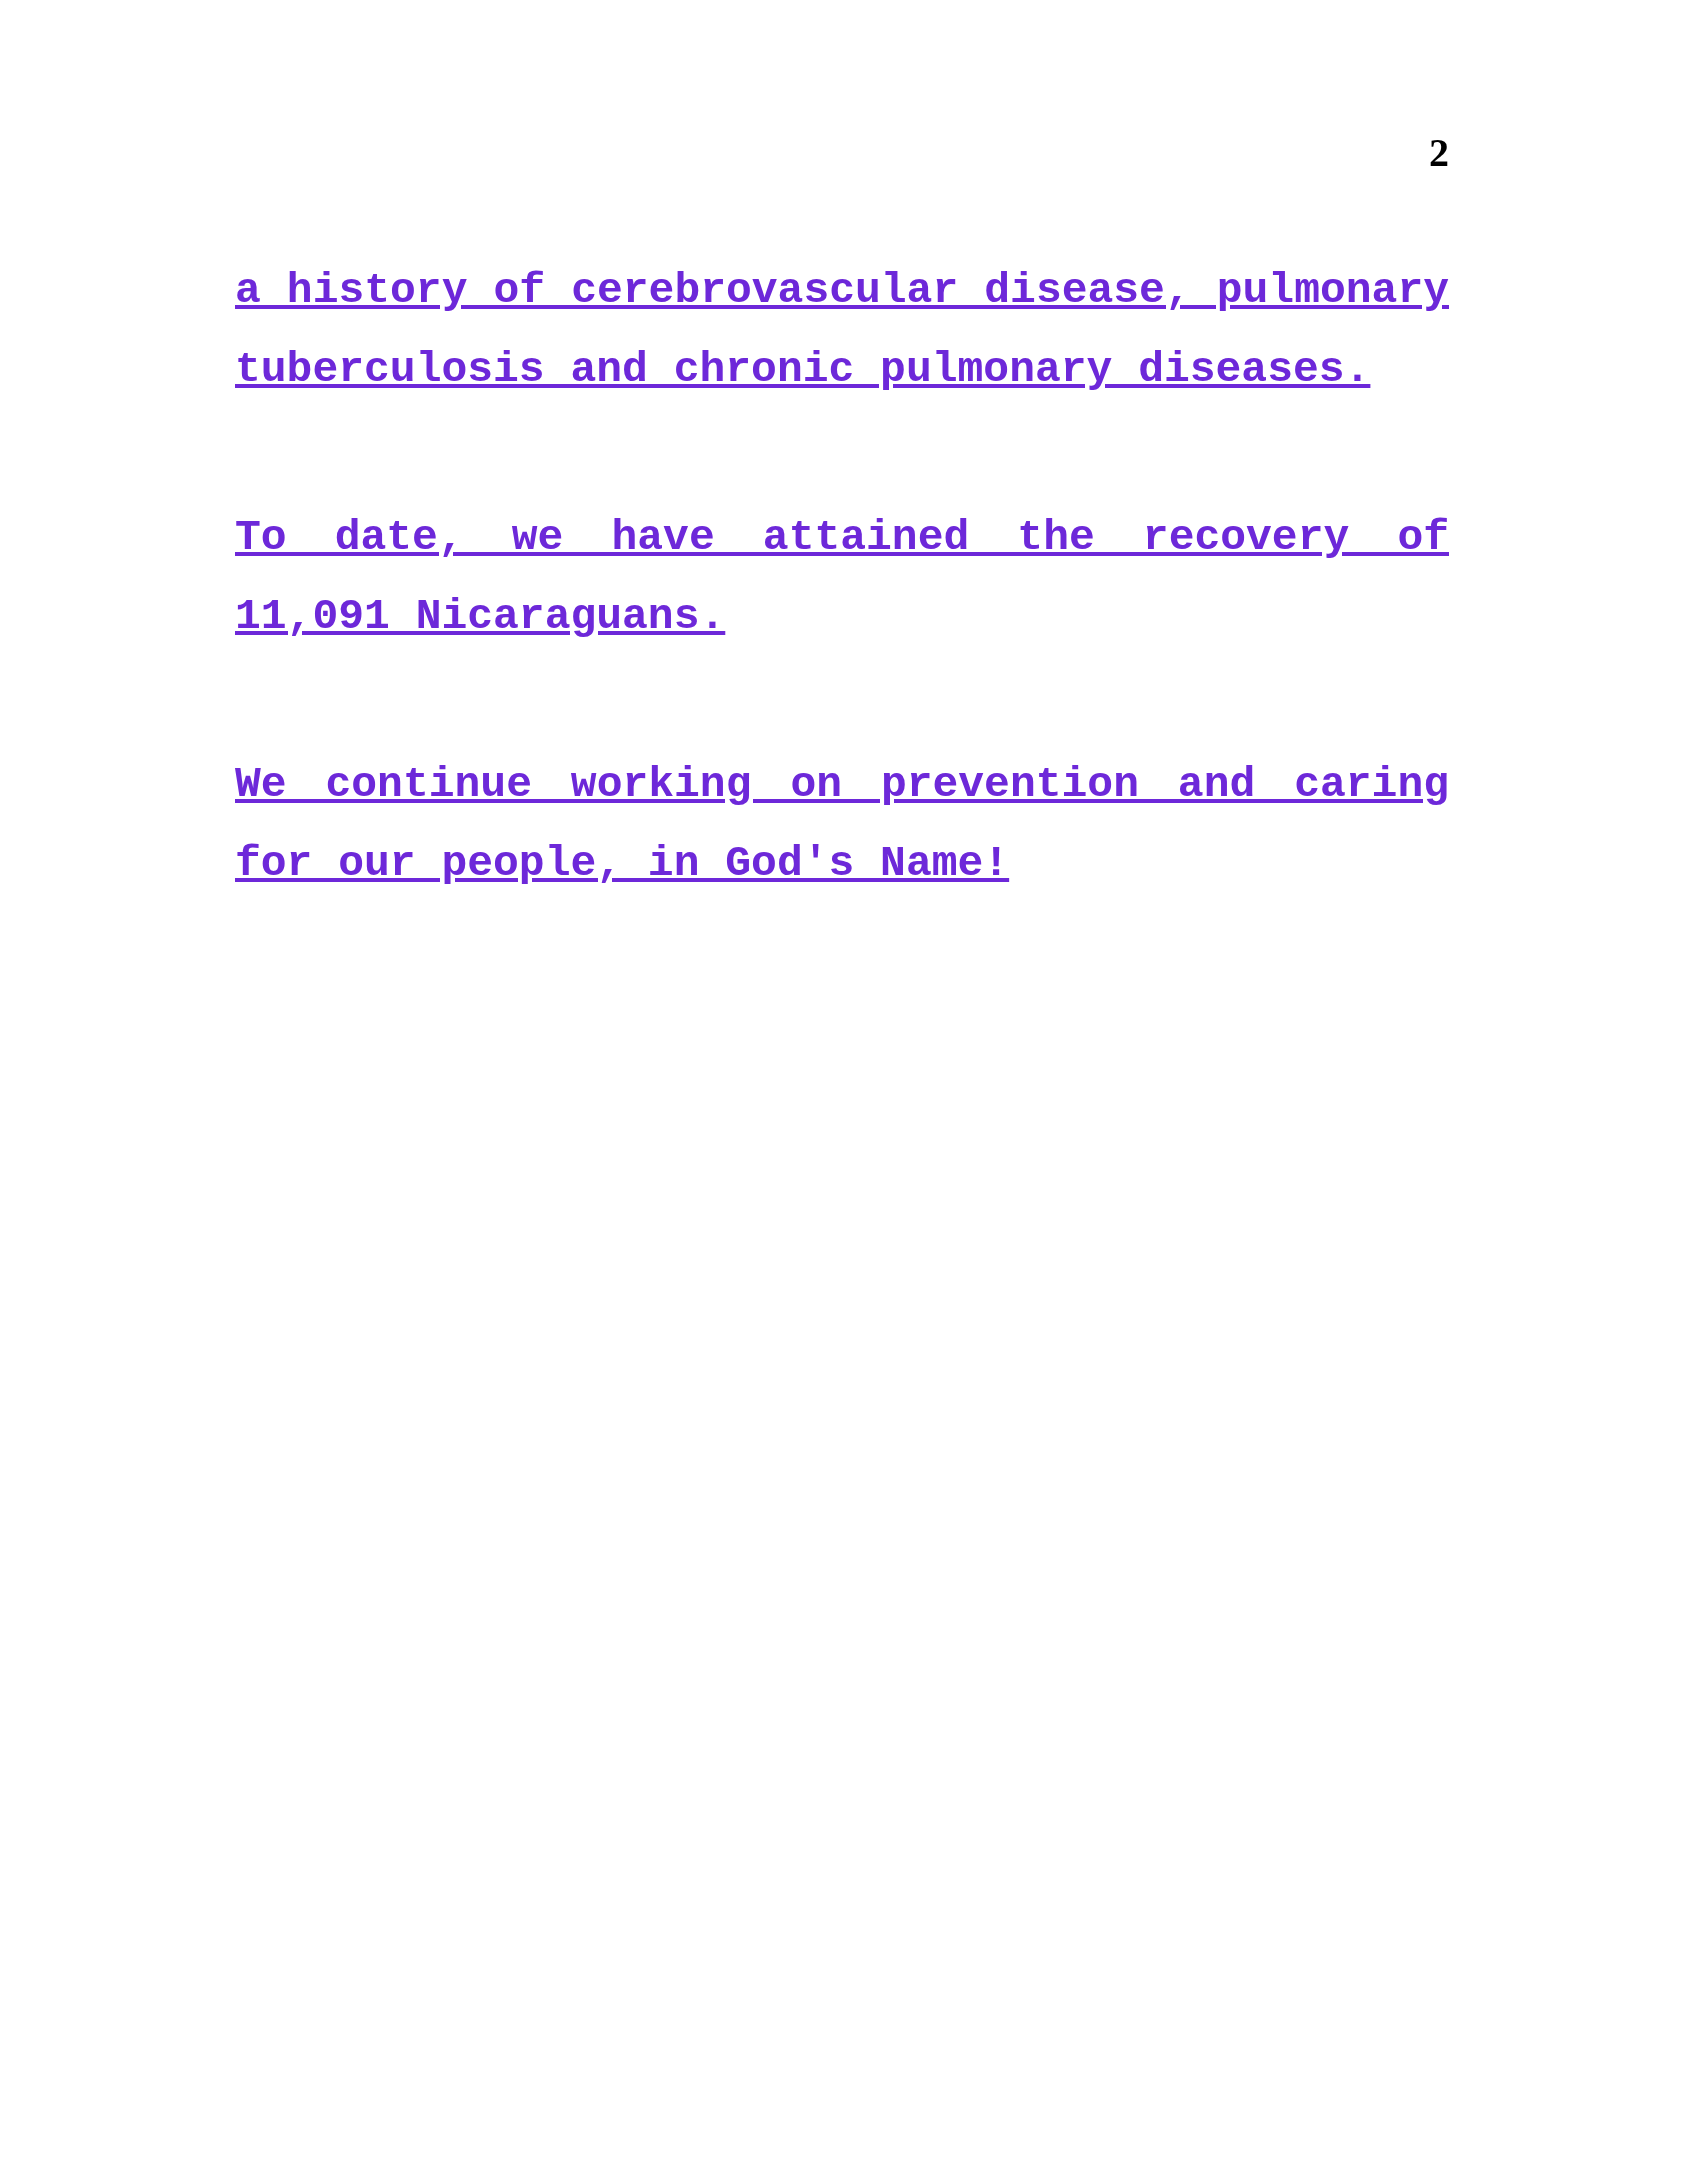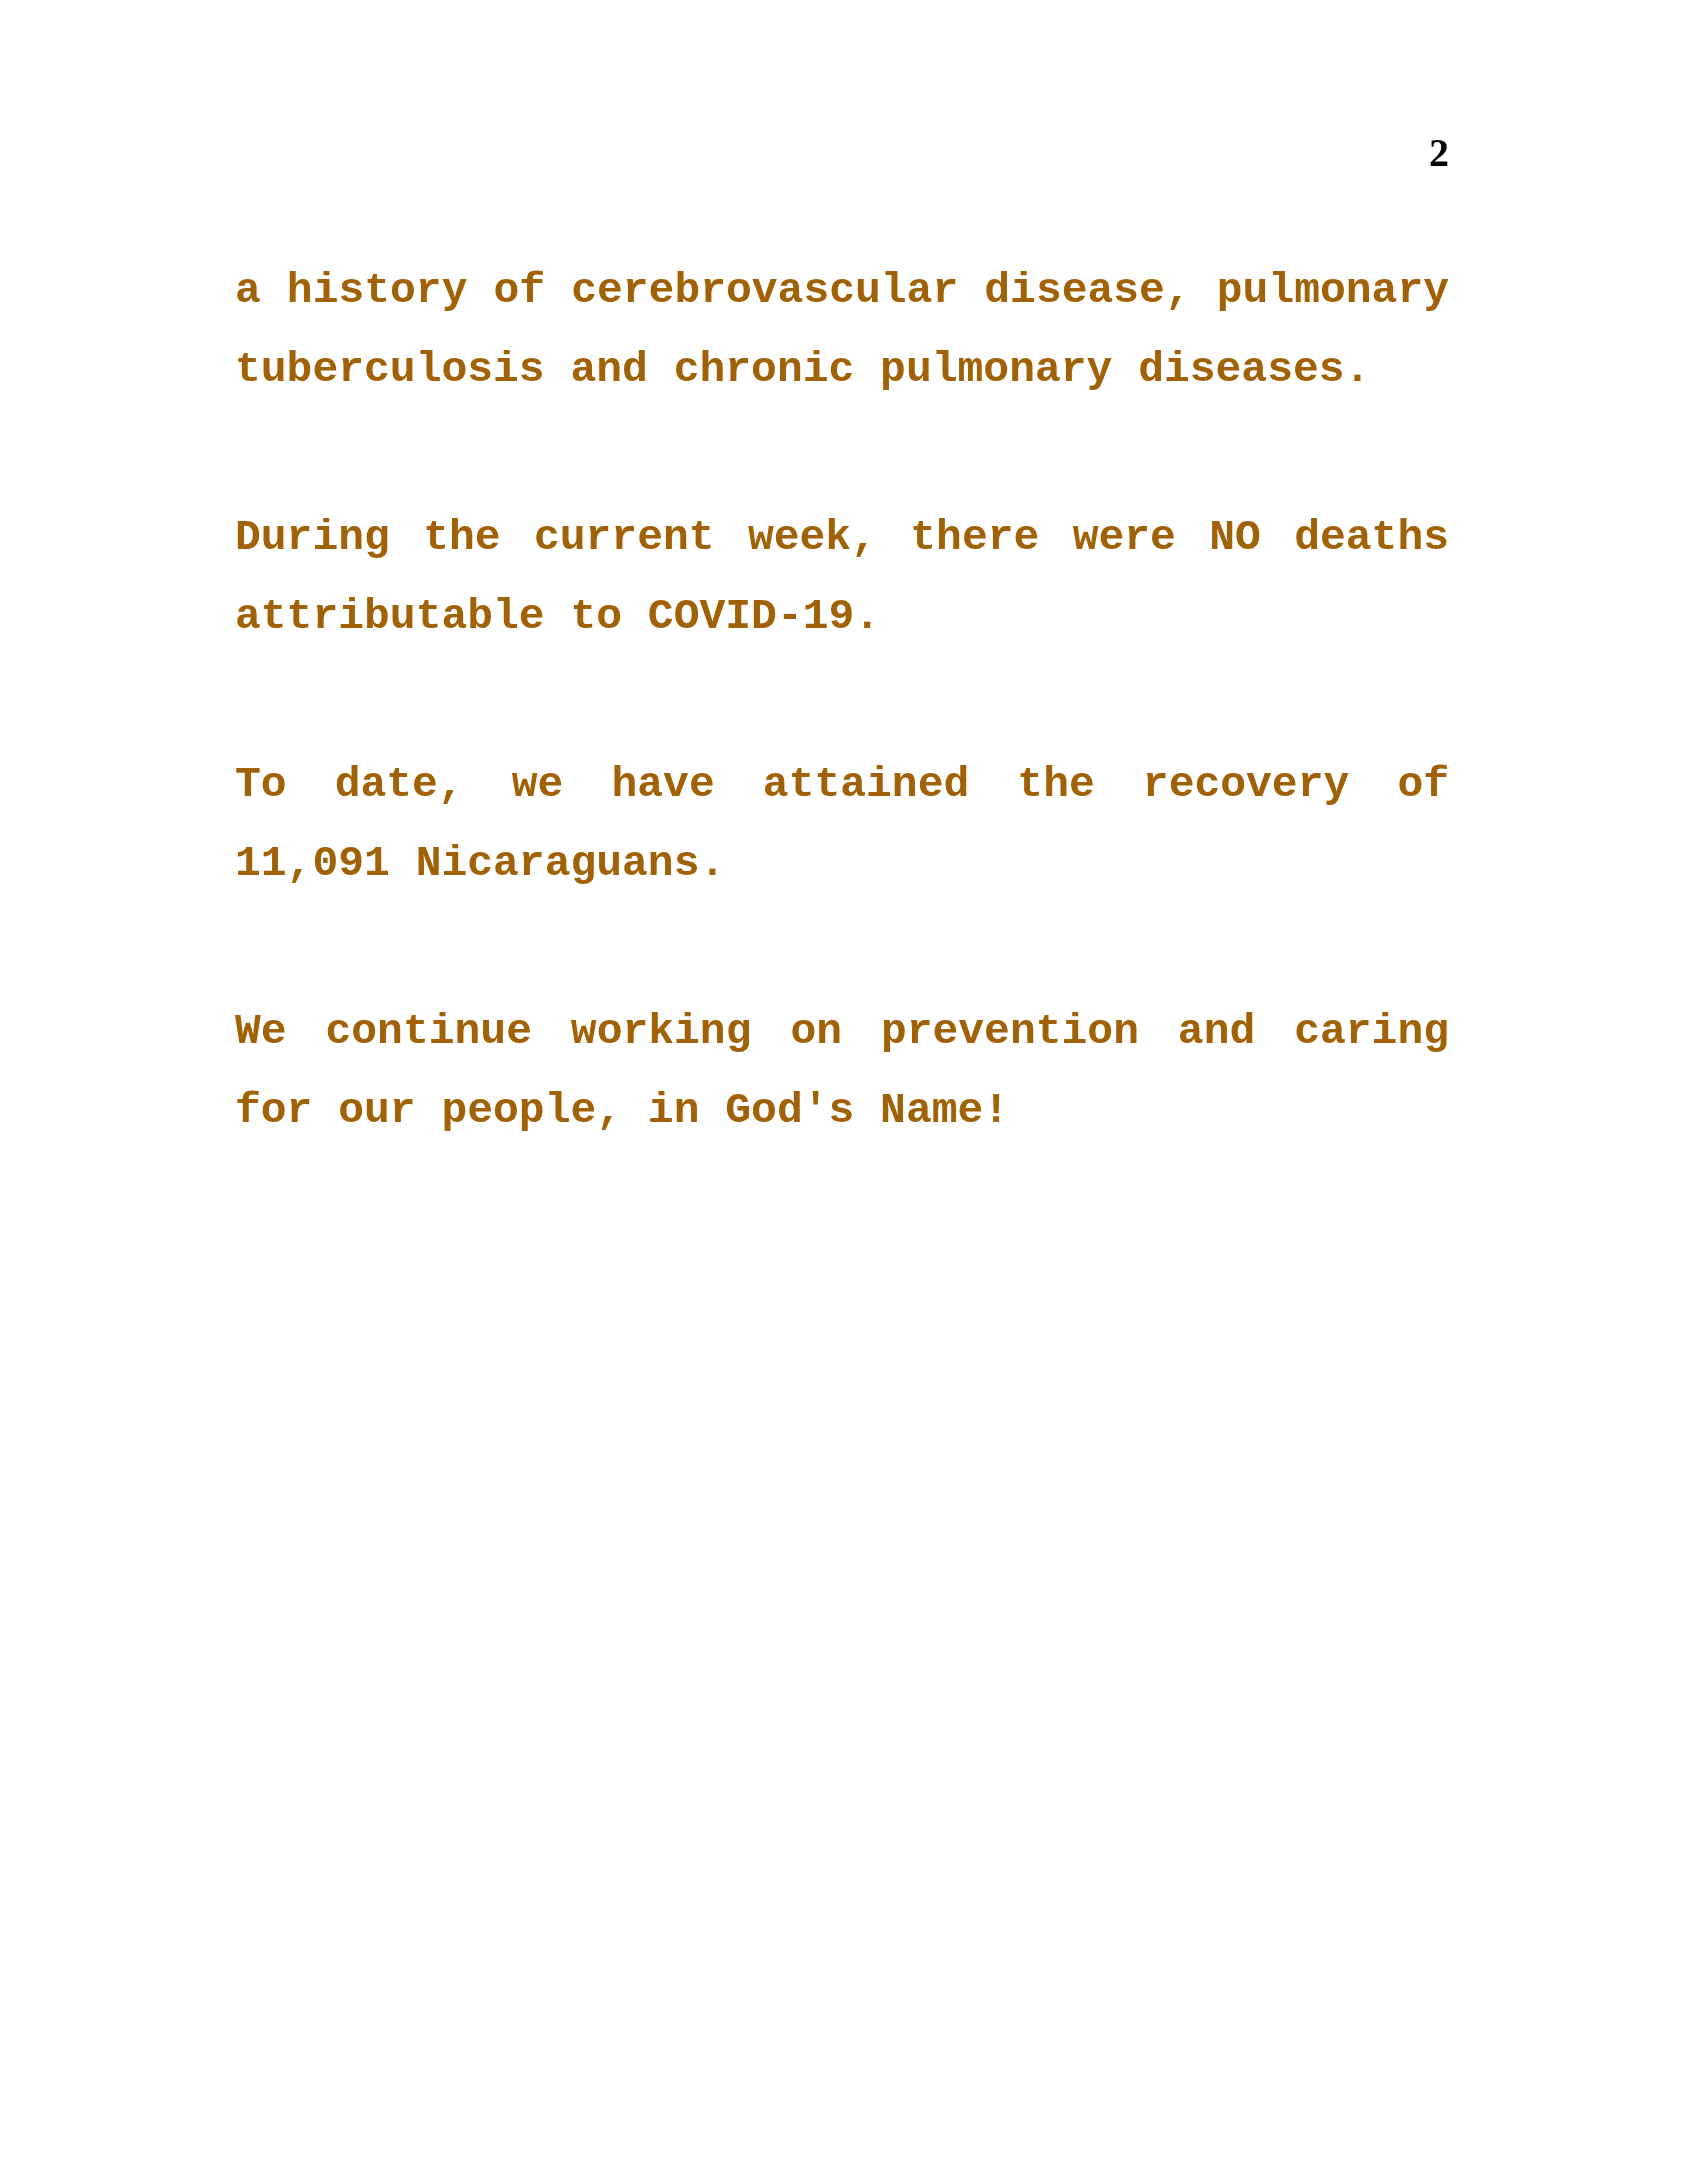--- a/index.html
+++ b/index.html
@@ -40,34 +40,34 @@
     left: 235px;
     width: 1214px;
   }
   .content p {
     margin: 0 0 89px 0;
     padding: 0;
     font-family: "Liberation Mono", "DejaVu Sans Mono", monospace;
     font-weight: bold;
     font-size: 43px;
     line-height: 79px;
-    color: #a16207;
+    color: #6d28d9;
     text-align: justify;
     letter-spacing: 0;
     word-spacing: normal;
+    text-decoration: underline;
   }
   .content p:last-child {
     margin-bottom: 0;
   }
 </style>
 </head>
 <body>
 
 <div class="page">
   <div class="page-number">2</div>
   <div class="content">
     <p>a history of cerebrovascular disease, pulmonary tuberculosis and chronic pulmonary diseases.</p>
-    <p>During the current week, there were NO deaths attributable to COVID-19.</p>
     <p>To date, we have attained the recovery of 11,091 Nicaraguans.</p>
     <p>We continue working on prevention and caring for our people, in God's Name!</p>
   </div>
 </div>
 
 
 </body></html>

